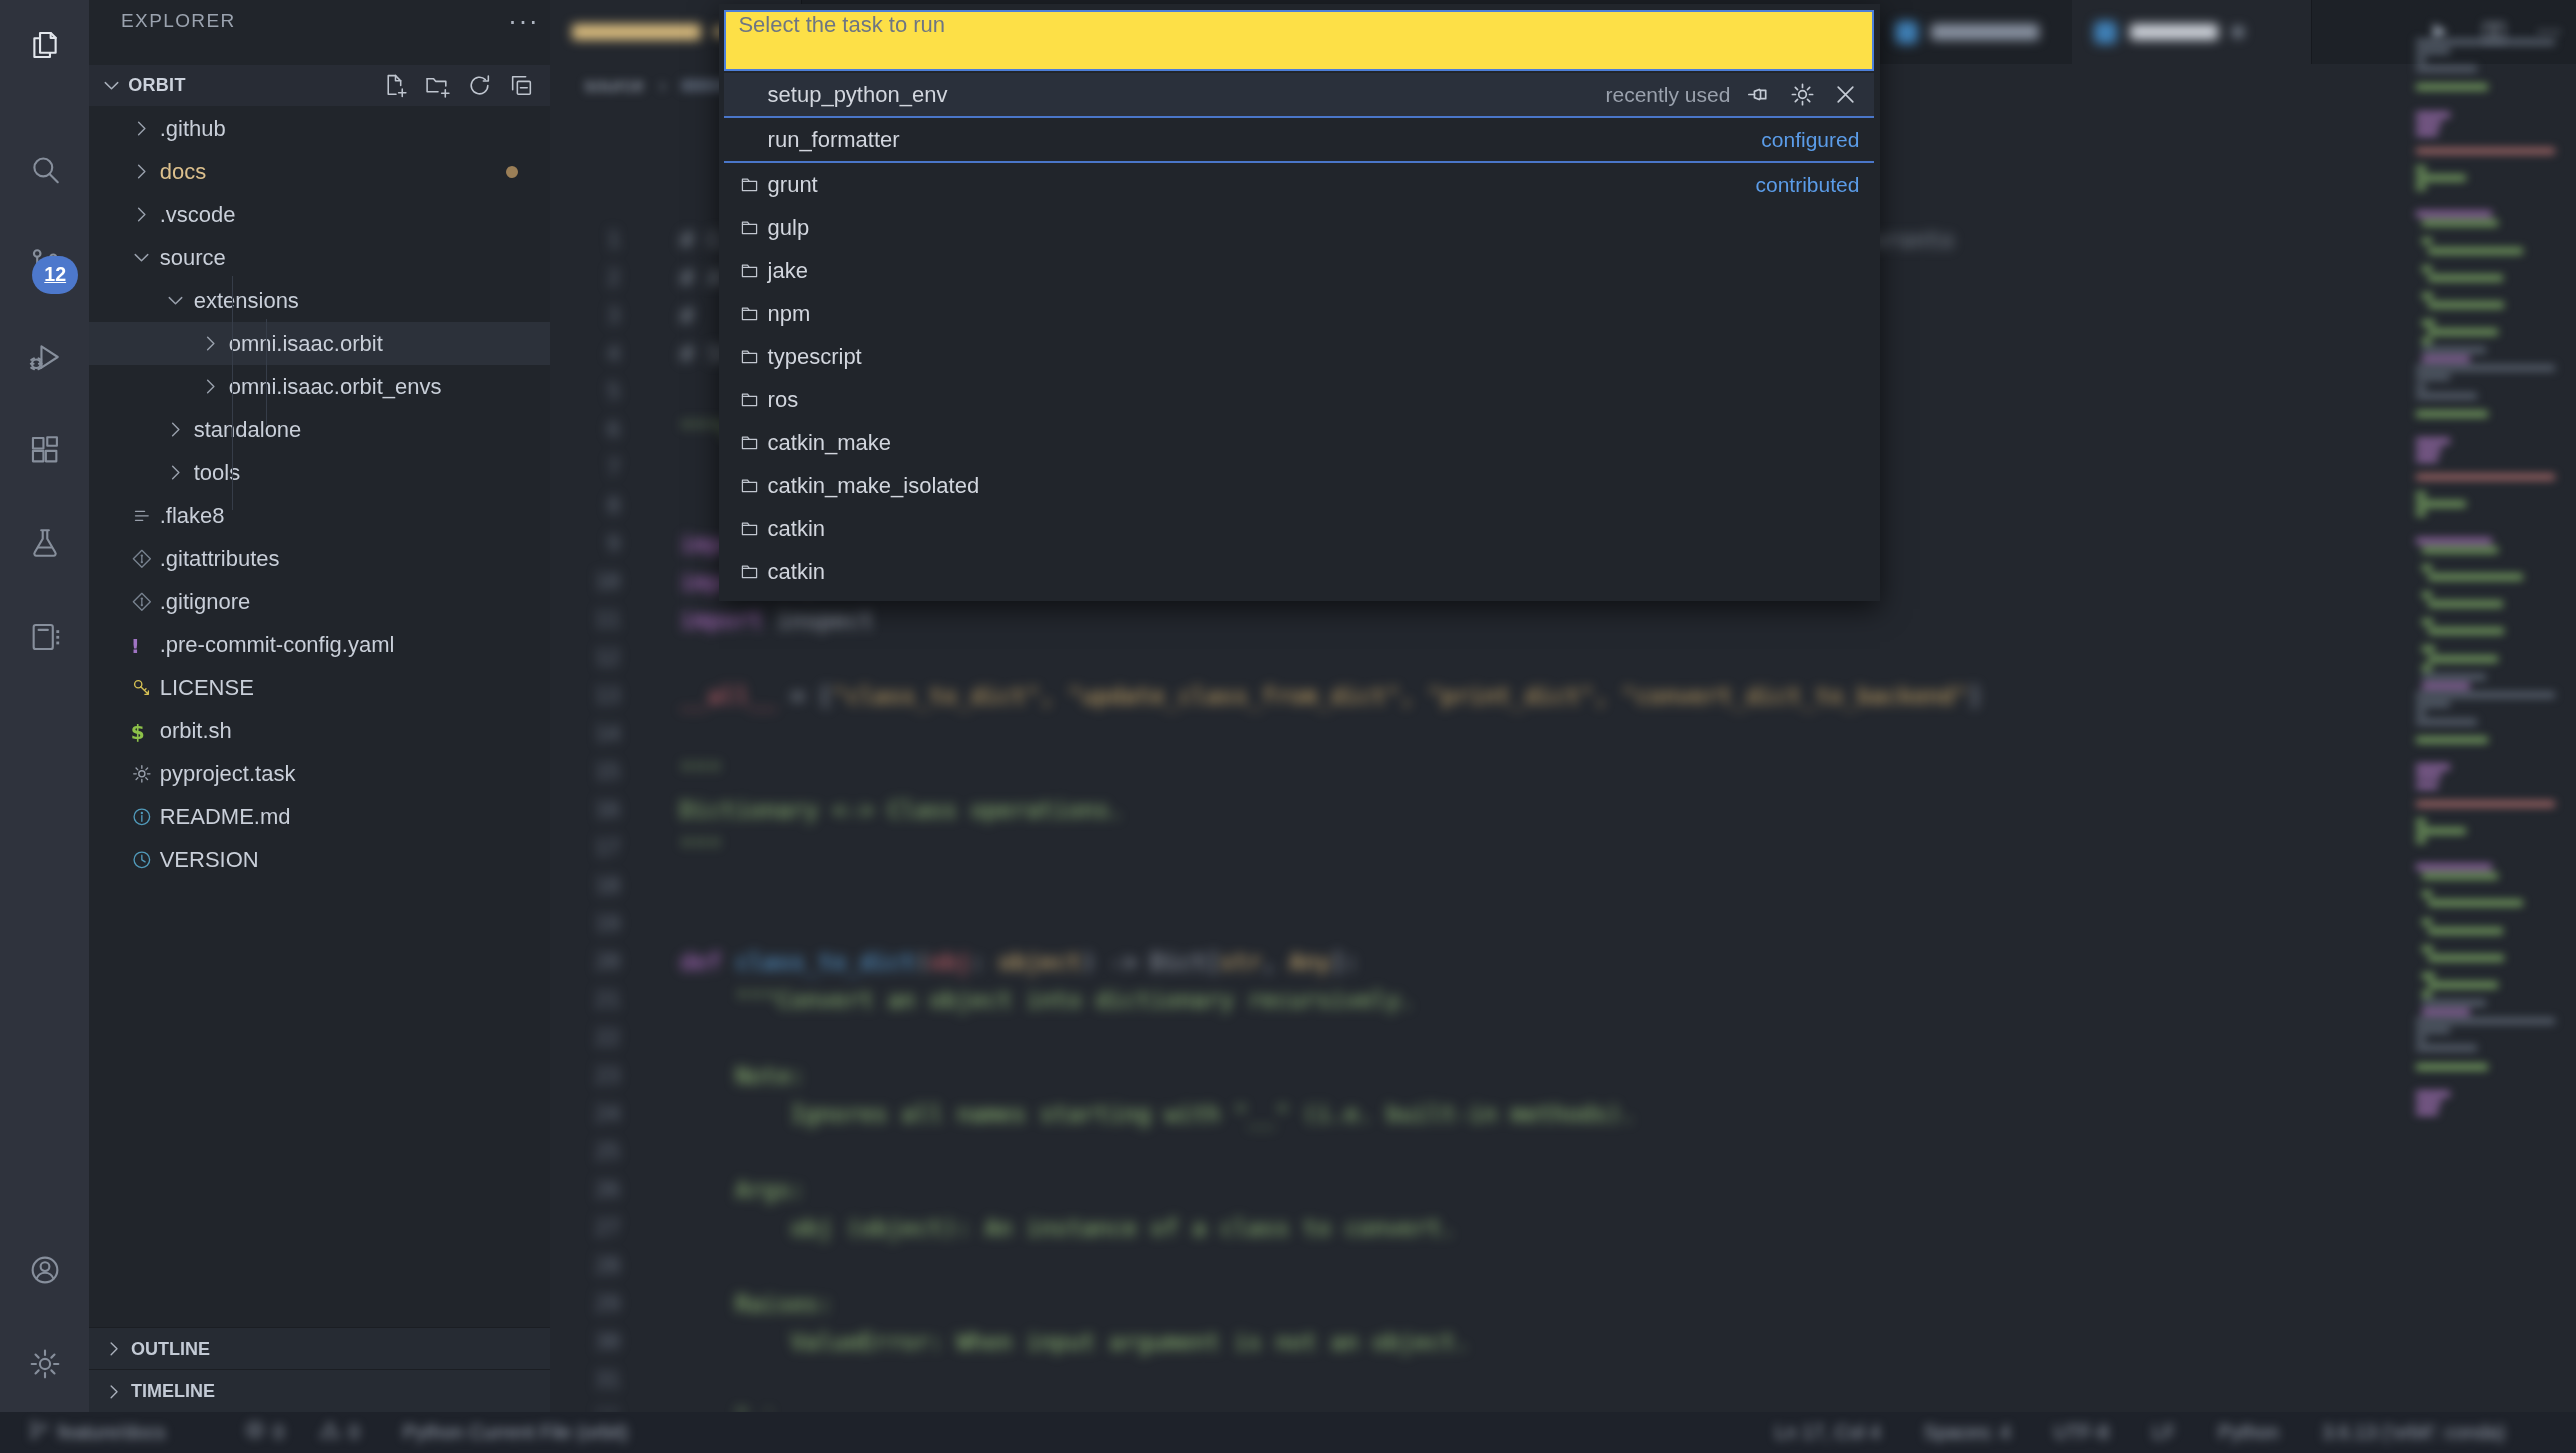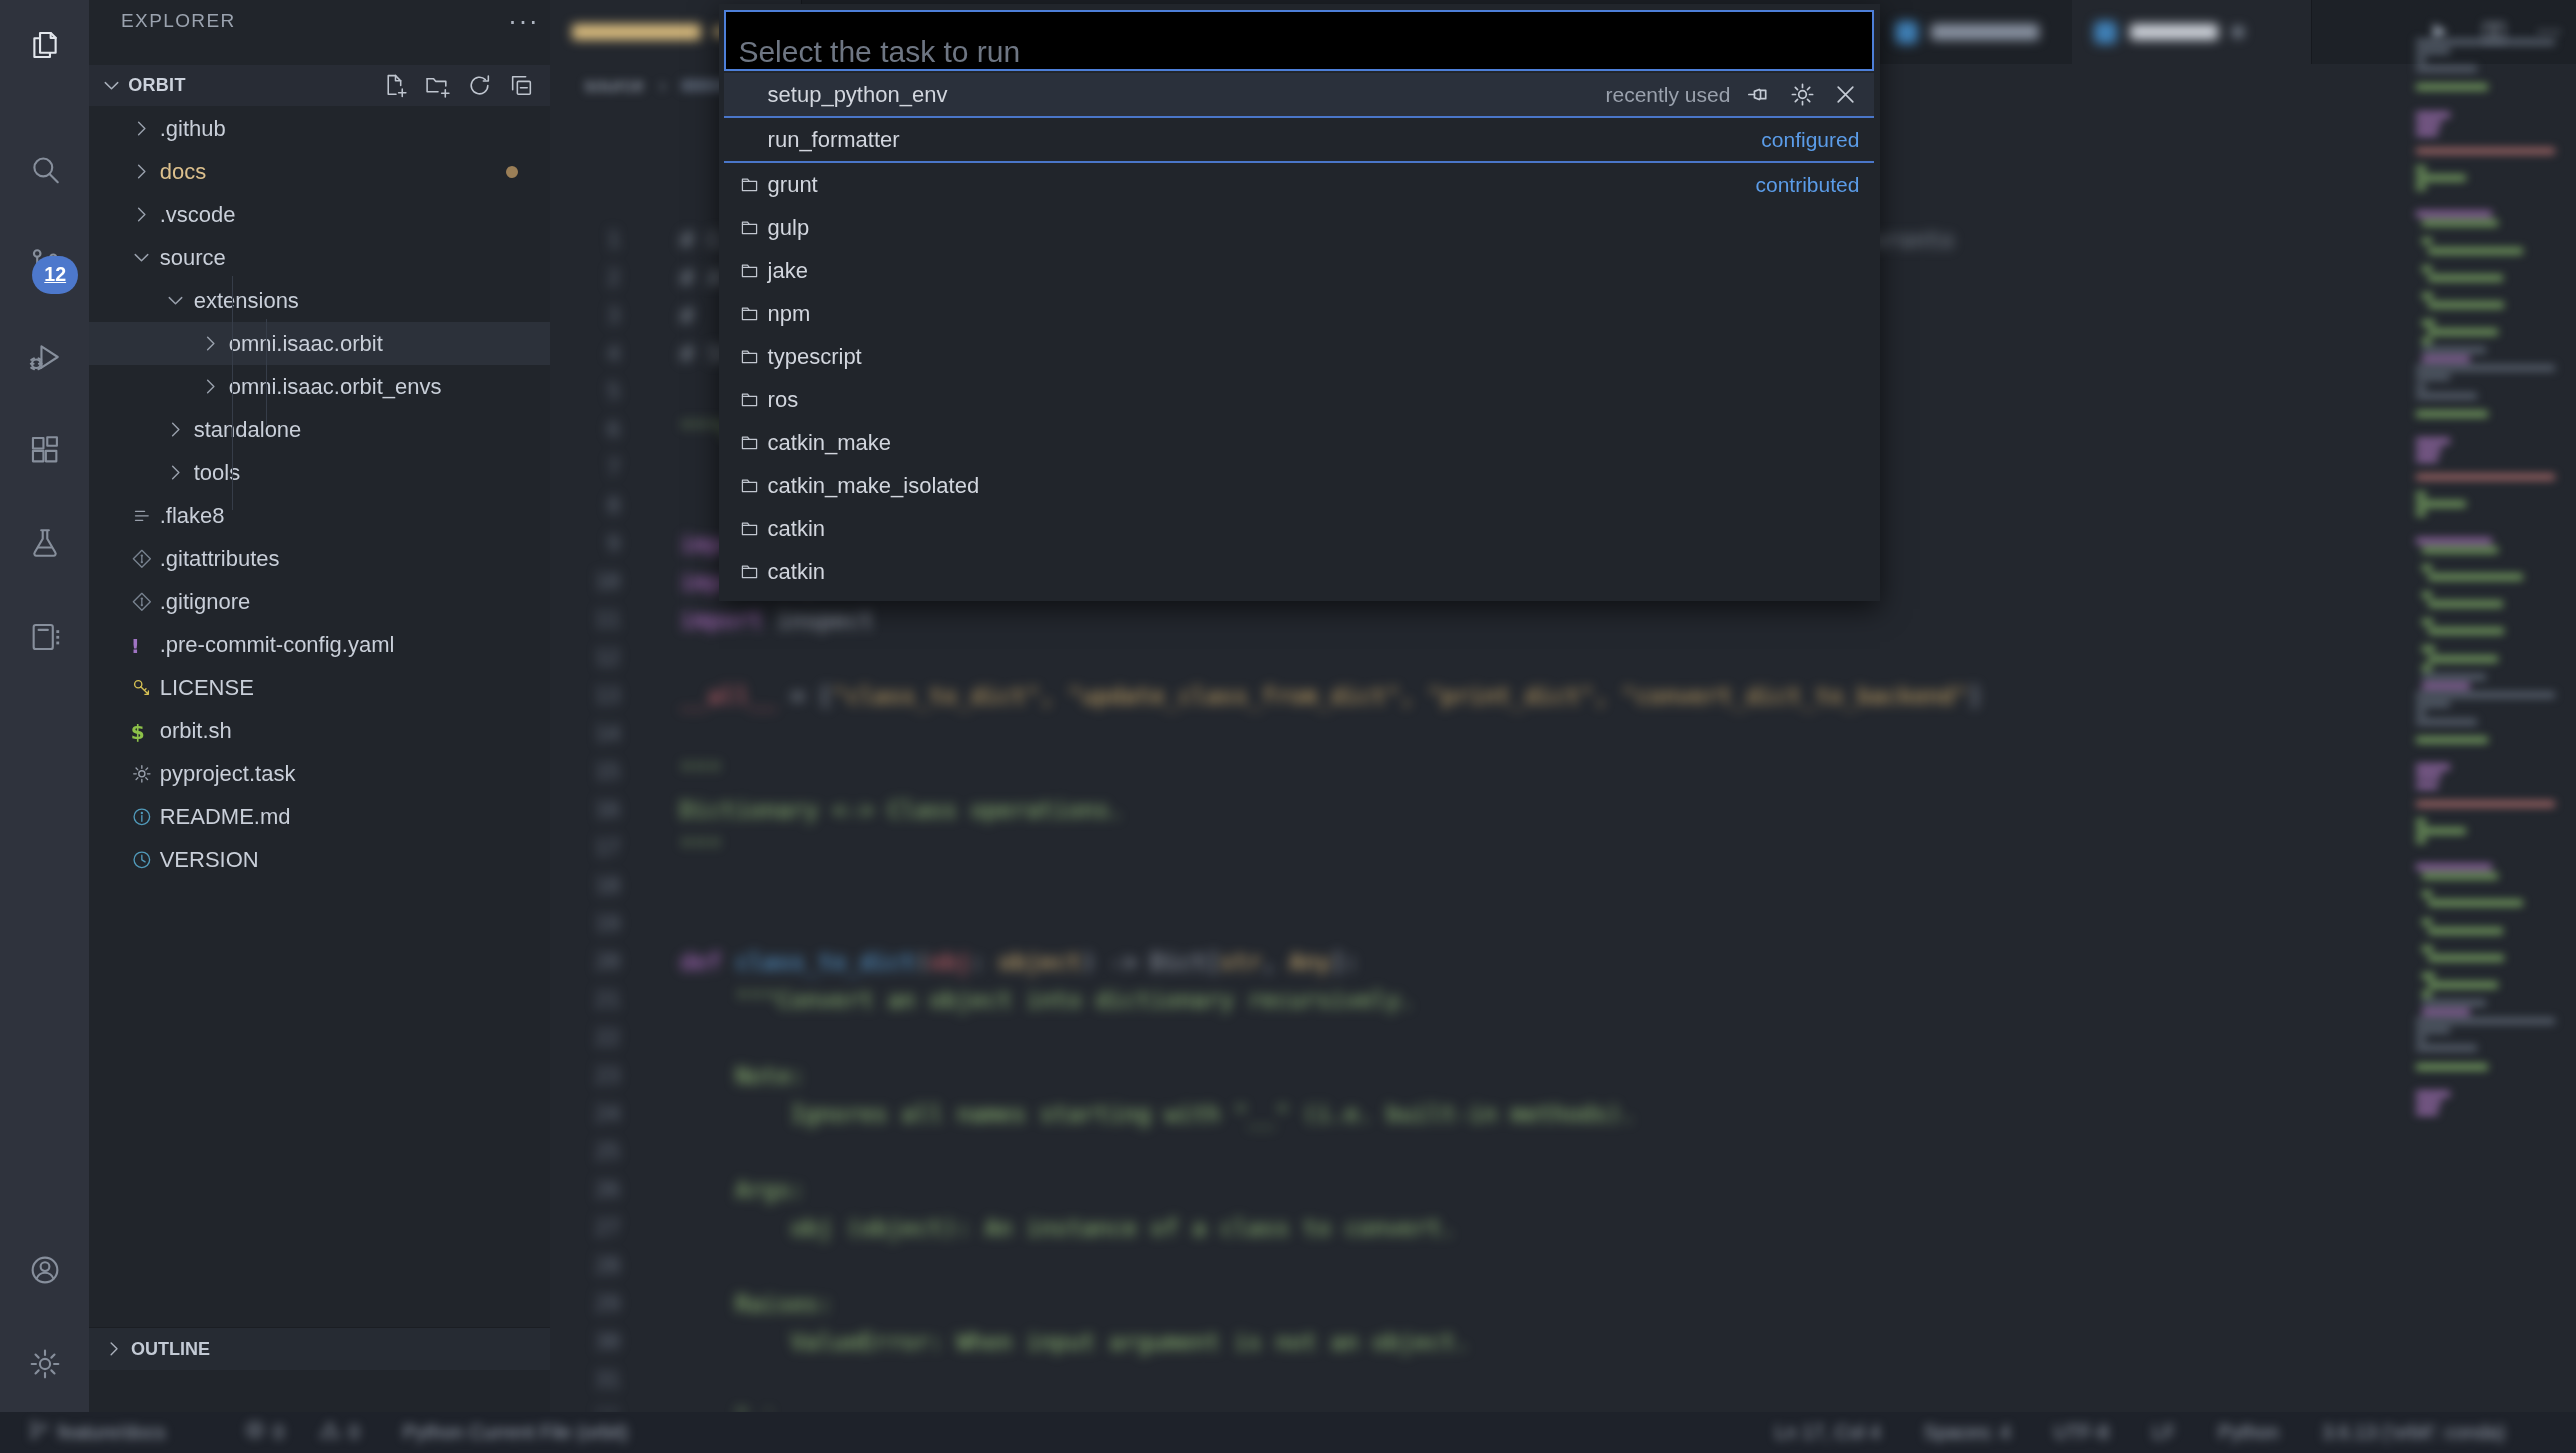--- a/index.html
+++ b/index.html
@@ -71,22 +71,22 @@
   
   #statusbar{position:absolute;left:0;right:0;bottom:0;height:41px;background:#1e222a;z-index:6;
              display:flex;align-items:center;justify-content:space-between;padding:0 28px;font-size:19.6px;color:#99a1ae;}
   .sb-group{display:flex;align-items:center;gap:35px;}
   .sb-item{display:flex;align-items:center;gap:8px;cursor:pointer;white-space:nowrap;}
   .sb-item .i{width:21.7px;height:21.7px;}
 
   
   #quickpick{position:absolute;left:719px;top:4px;width:1150px;background:#21252b;z-index:20;
              box-shadow:0 8px 27px rgba(0,0,0,.6);padding:6px 5.4px 8px;}
-  #qp-input{height:57px;background:#000000;border:2px solid #4d7fd9;display:flex;align-items:flex-end;
-            padding:0 12px;font-size:30px;color:#6e7683;}
+  #qp-input{height:57px;background:#fde047;border:2px solid #4d7fd9;display:flex;align-items:flex-start;
+            padding:0 12px;font-size:22px;color:#6e7683;}
   #qp-list{margin-top:2px;text-align:right;}
   .qp-row{height:43px;display:flex;align-items:center;padding:0 15px 0 9.5px;font-size:22px;color:#d2d6de;cursor:pointer;}
   .qp-row.focused{background:#2a303b;}
   .qp-slot{width:31px;height:27px;display:flex;align-items:center;justify-content:center;margin-right:2.7px;flex:none;}
   .qp-slot .i{width:23px;height:20px;color:#c2c7d0;}
   .qp-row .qp-lbl{white-space:nowrap;}
   .qp-right{margin-left:auto;display:flex;align-items:center;gap:16px;}
   .qp-meta{color:#9aa1ad;font-size:21px;}
   .qp-badge{color:#5b9ce8;font-size:21px;}
   .qp-btn{width:27px;height:27px;color:#c6ccd6;cursor:pointer;}
@@ -627,20 +627,28 @@
     <div class="guide" style="left:177px;top:319px;height:106px;"></div>
 
     <div class="pane-footer" id="outline-pane">
       <span class="i chev">
           <svg viewBox="0 0 24 24">
             <path d="M9 5.5l6.5 6.5L9 18.5"></path>
           </svg>
         </span>
       <span>OUTLINE</span>
     </div>
+    <div class="pane-footer" id="timeline-pane">
+      <span class="i chev">
+          <svg viewBox="0 0 24 24">
+            <path d="M9 5.5l6.5 6.5L9 18.5"></path>
+          </svg>
+        </span>
+      <span>TIMELINE</span>
+    </div>
   </div>
 
   <div id="statusbar">
     <div class="sb-group fz7">
 
     <span class="sb-item">
           <span class="slot-i"><span class="i ">
               <svg viewBox="0 0 24 24">
                 <circle cx="6.5" cy="5.3" r="2.1"></circle>
                 <circle cx="17.8" cy="8.3" r="2.1"></circle>

